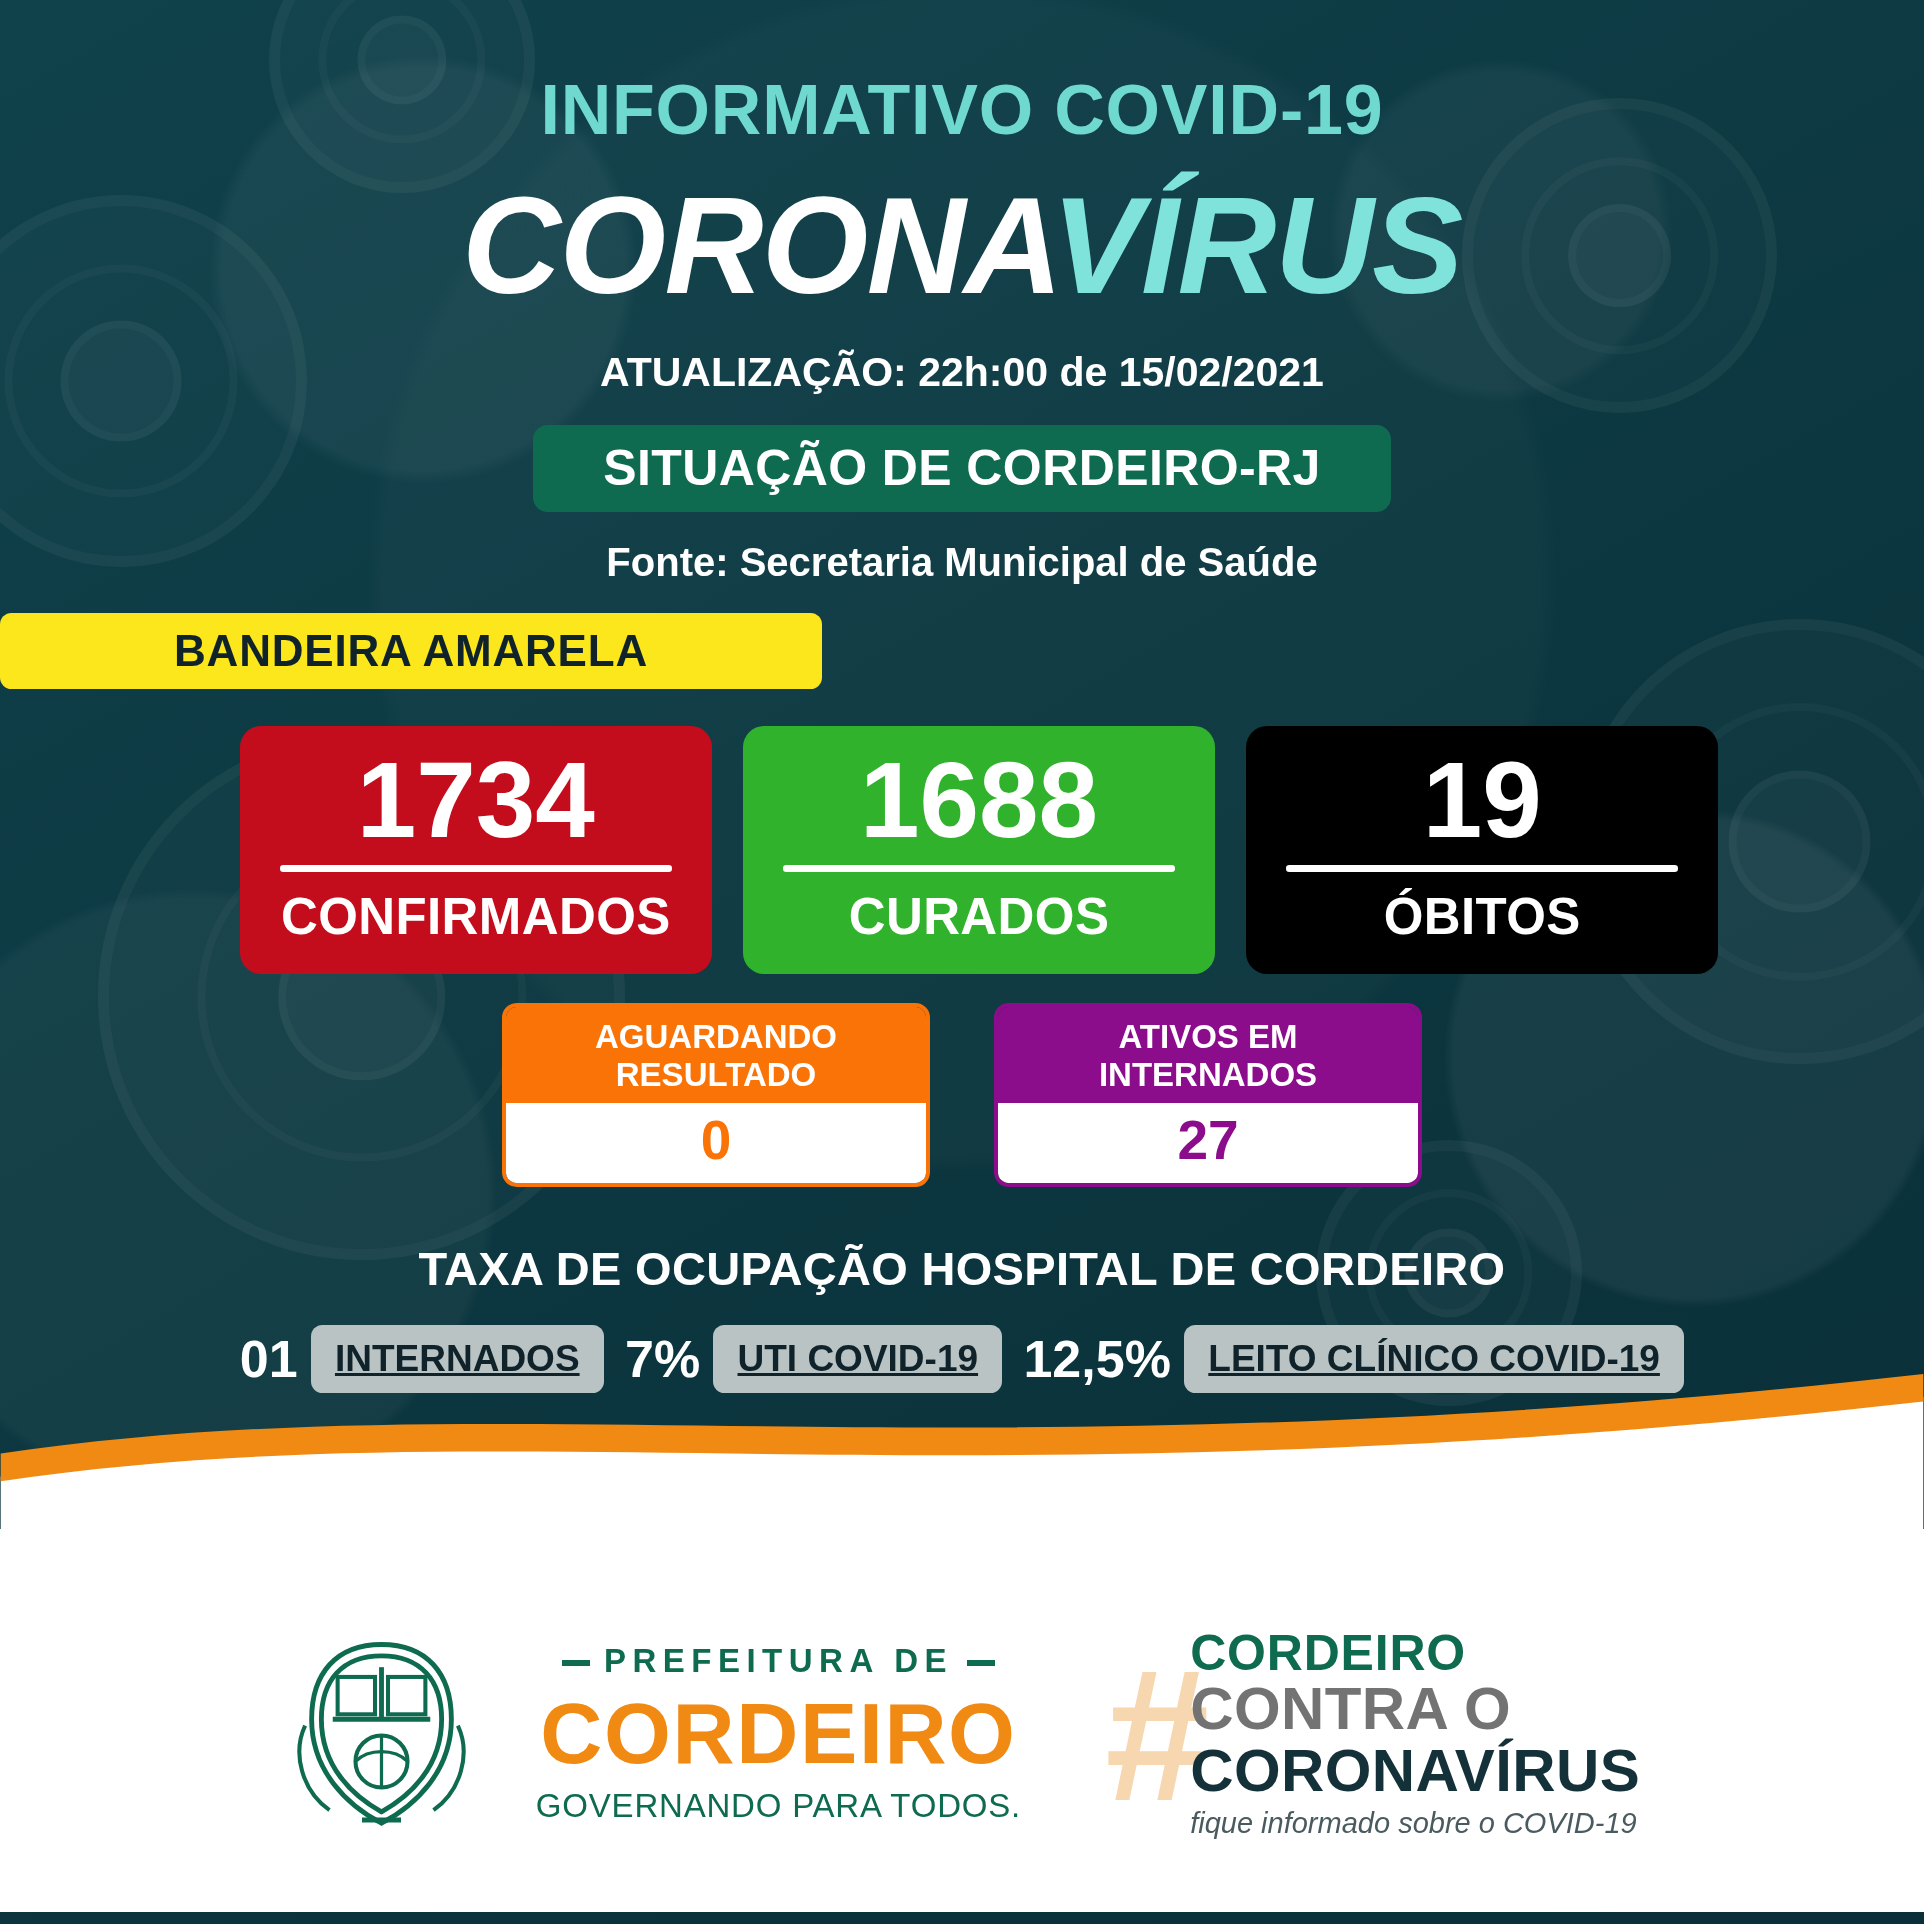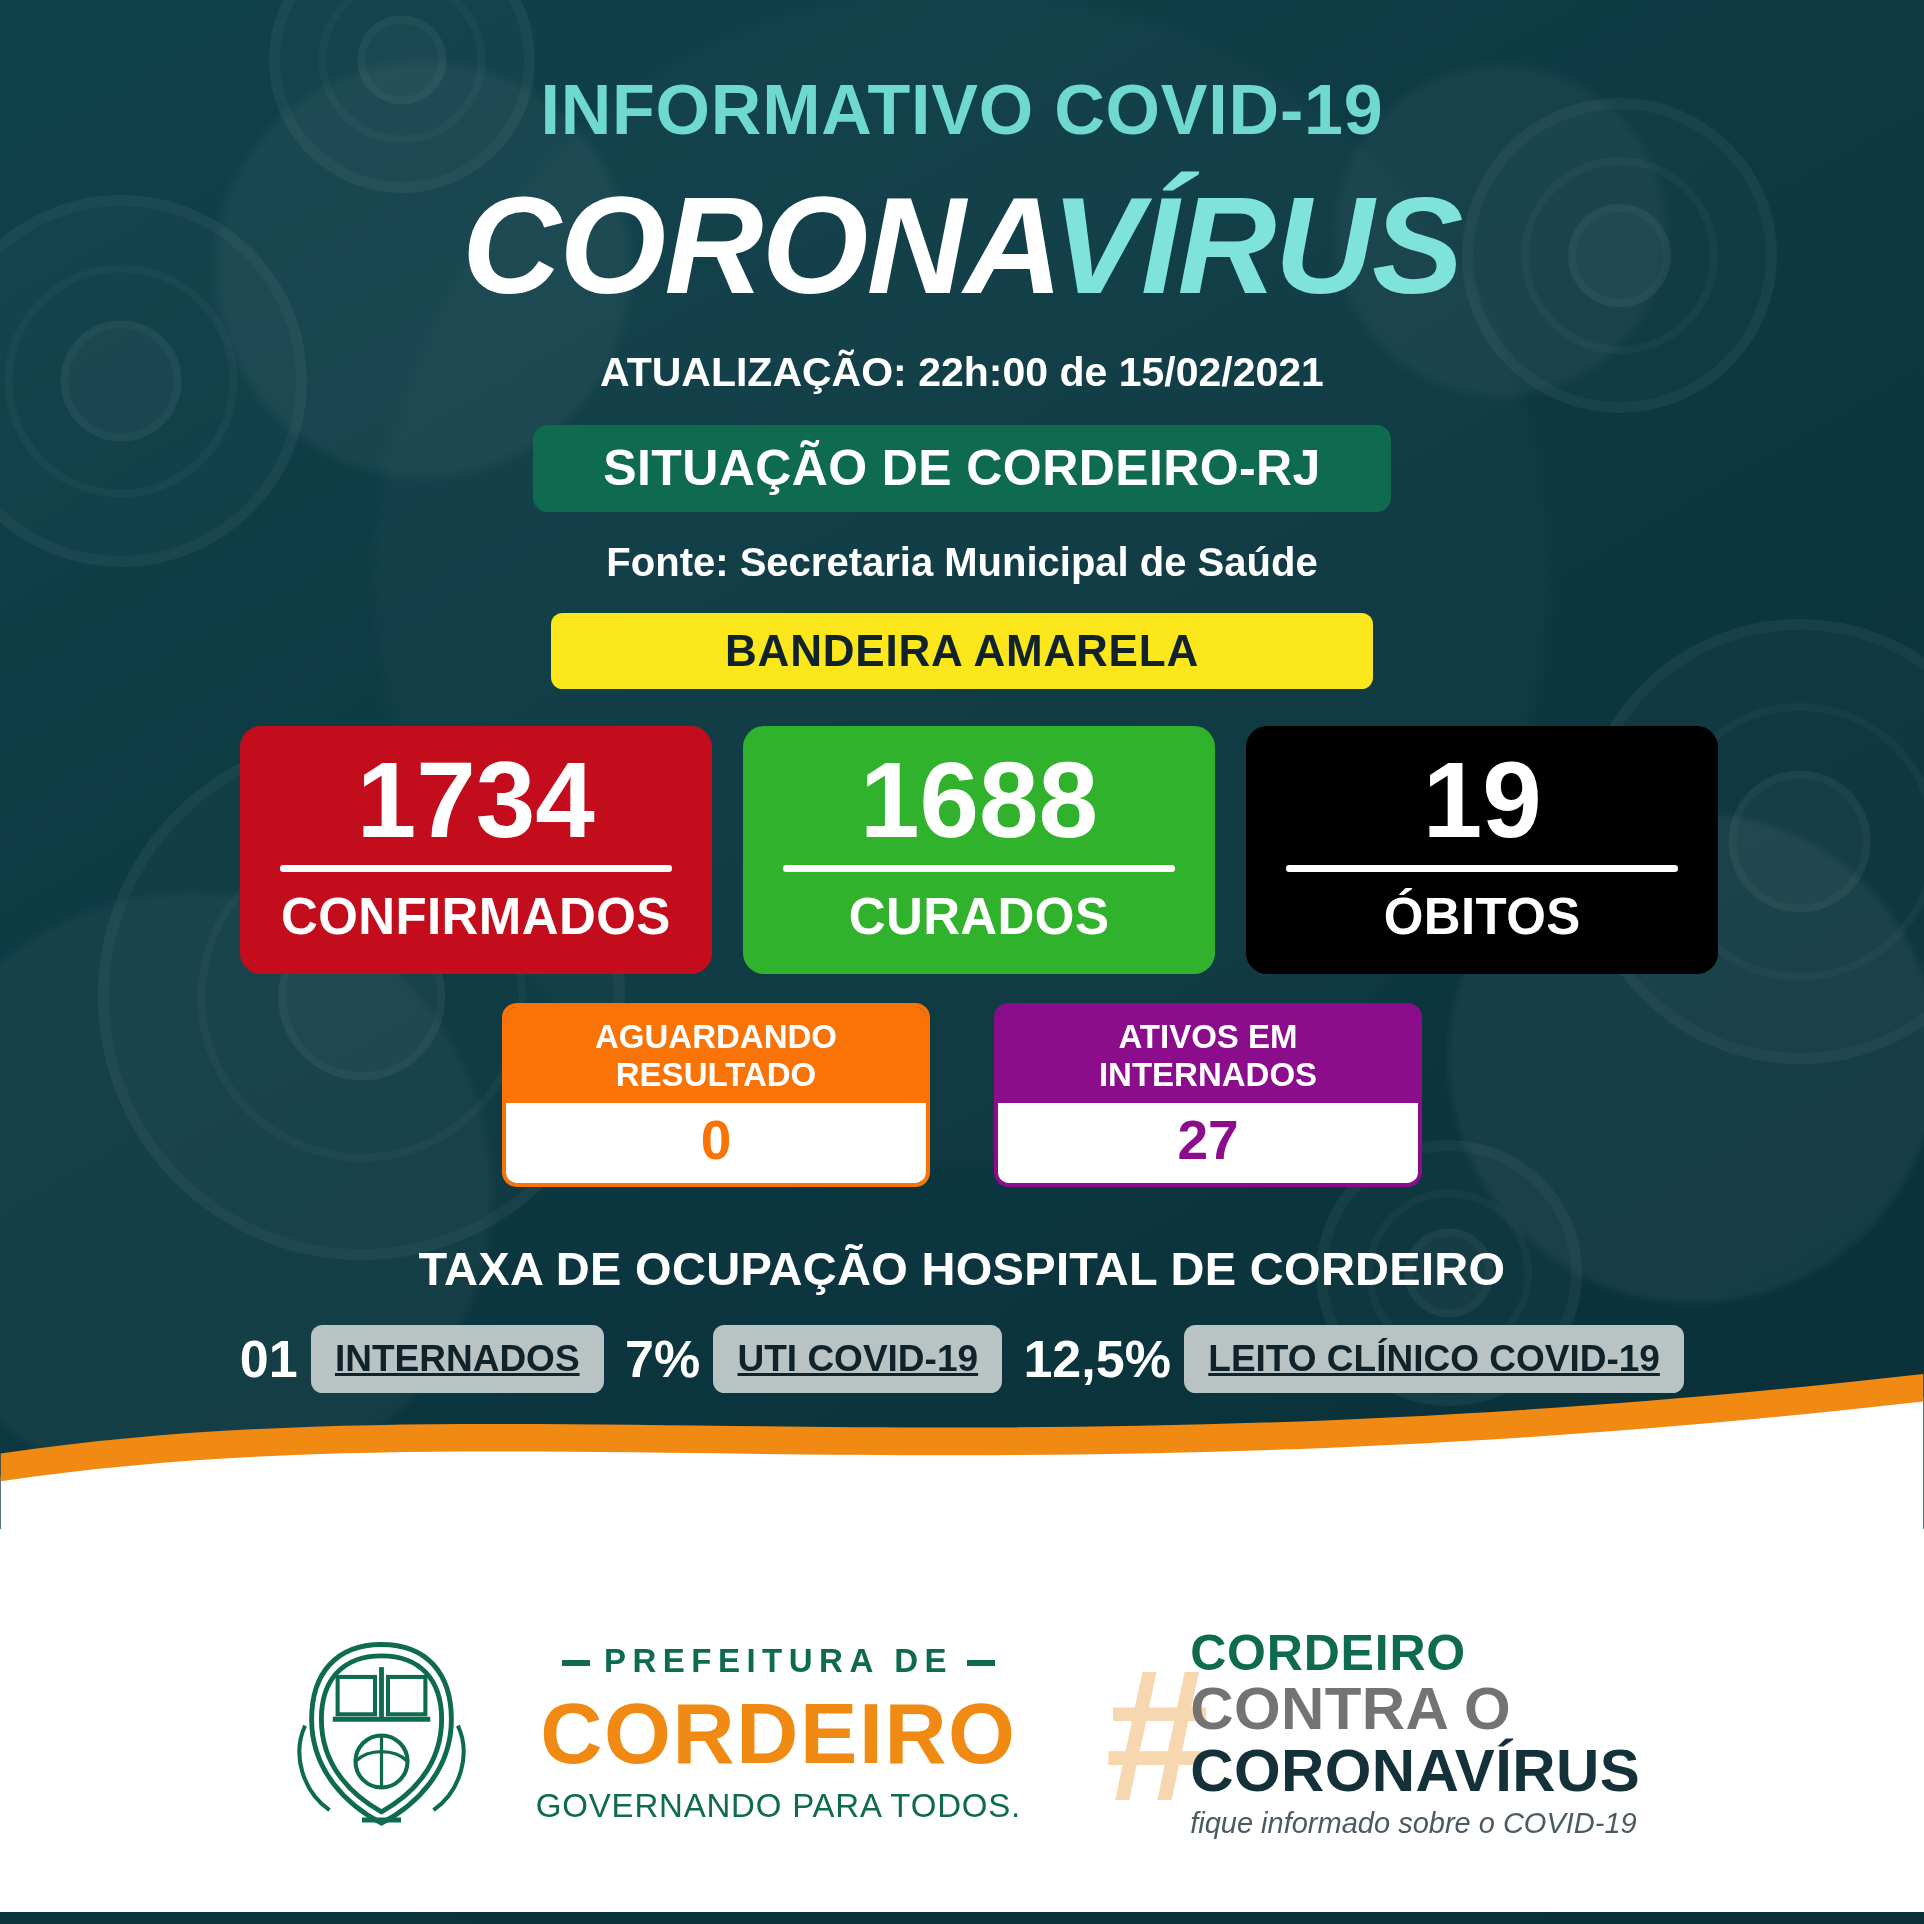--- a/index.html
+++ b/index.html
@@ -110,21 +110,20 @@
   .fonte {
     text-align: center;
     color: #ffffff;
     font-size: 40px;
     font-weight: bold;
     margin-top: 28px;
   }
 
   .bandeira-wrap {
     display: flex;
-    justify-content: center;
     margin-top: 28px;
   }
   .bandeira {
     background: #fbe71b;
     color: #10232a;
     font-size: 44px;
     font-weight: bold;
     padding: 13px 0;
     width: 822px;
     text-align: center;

